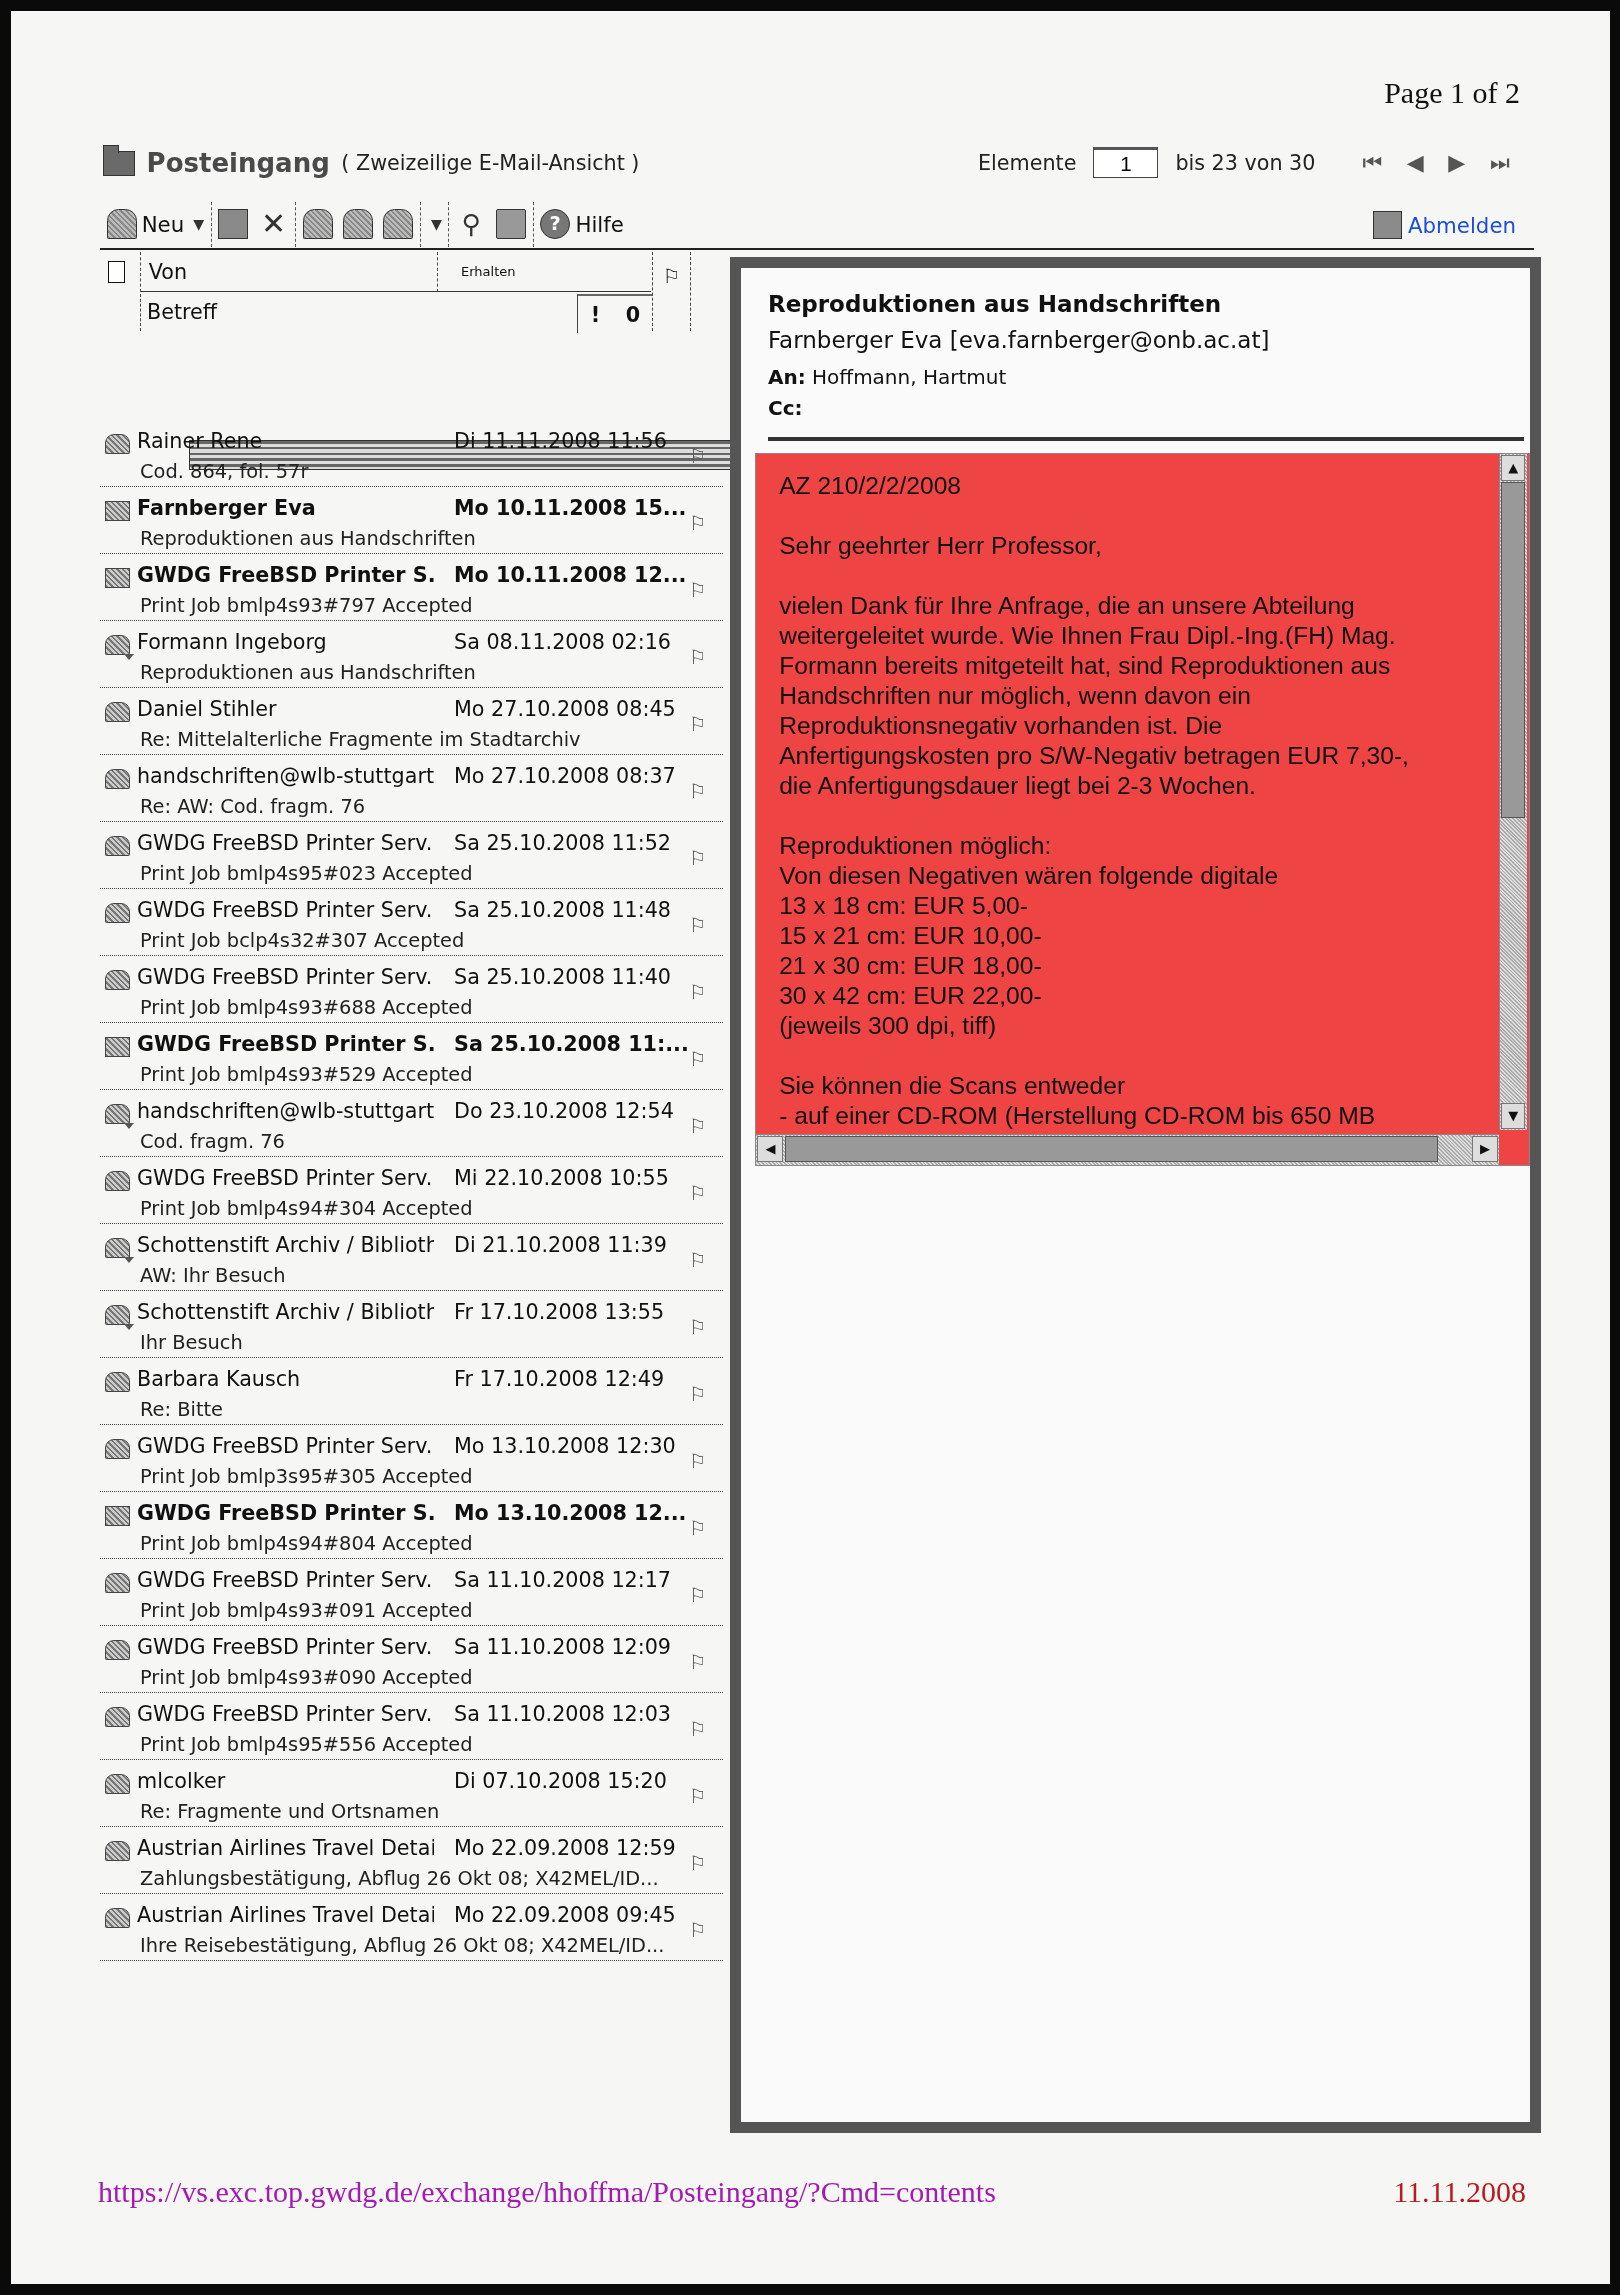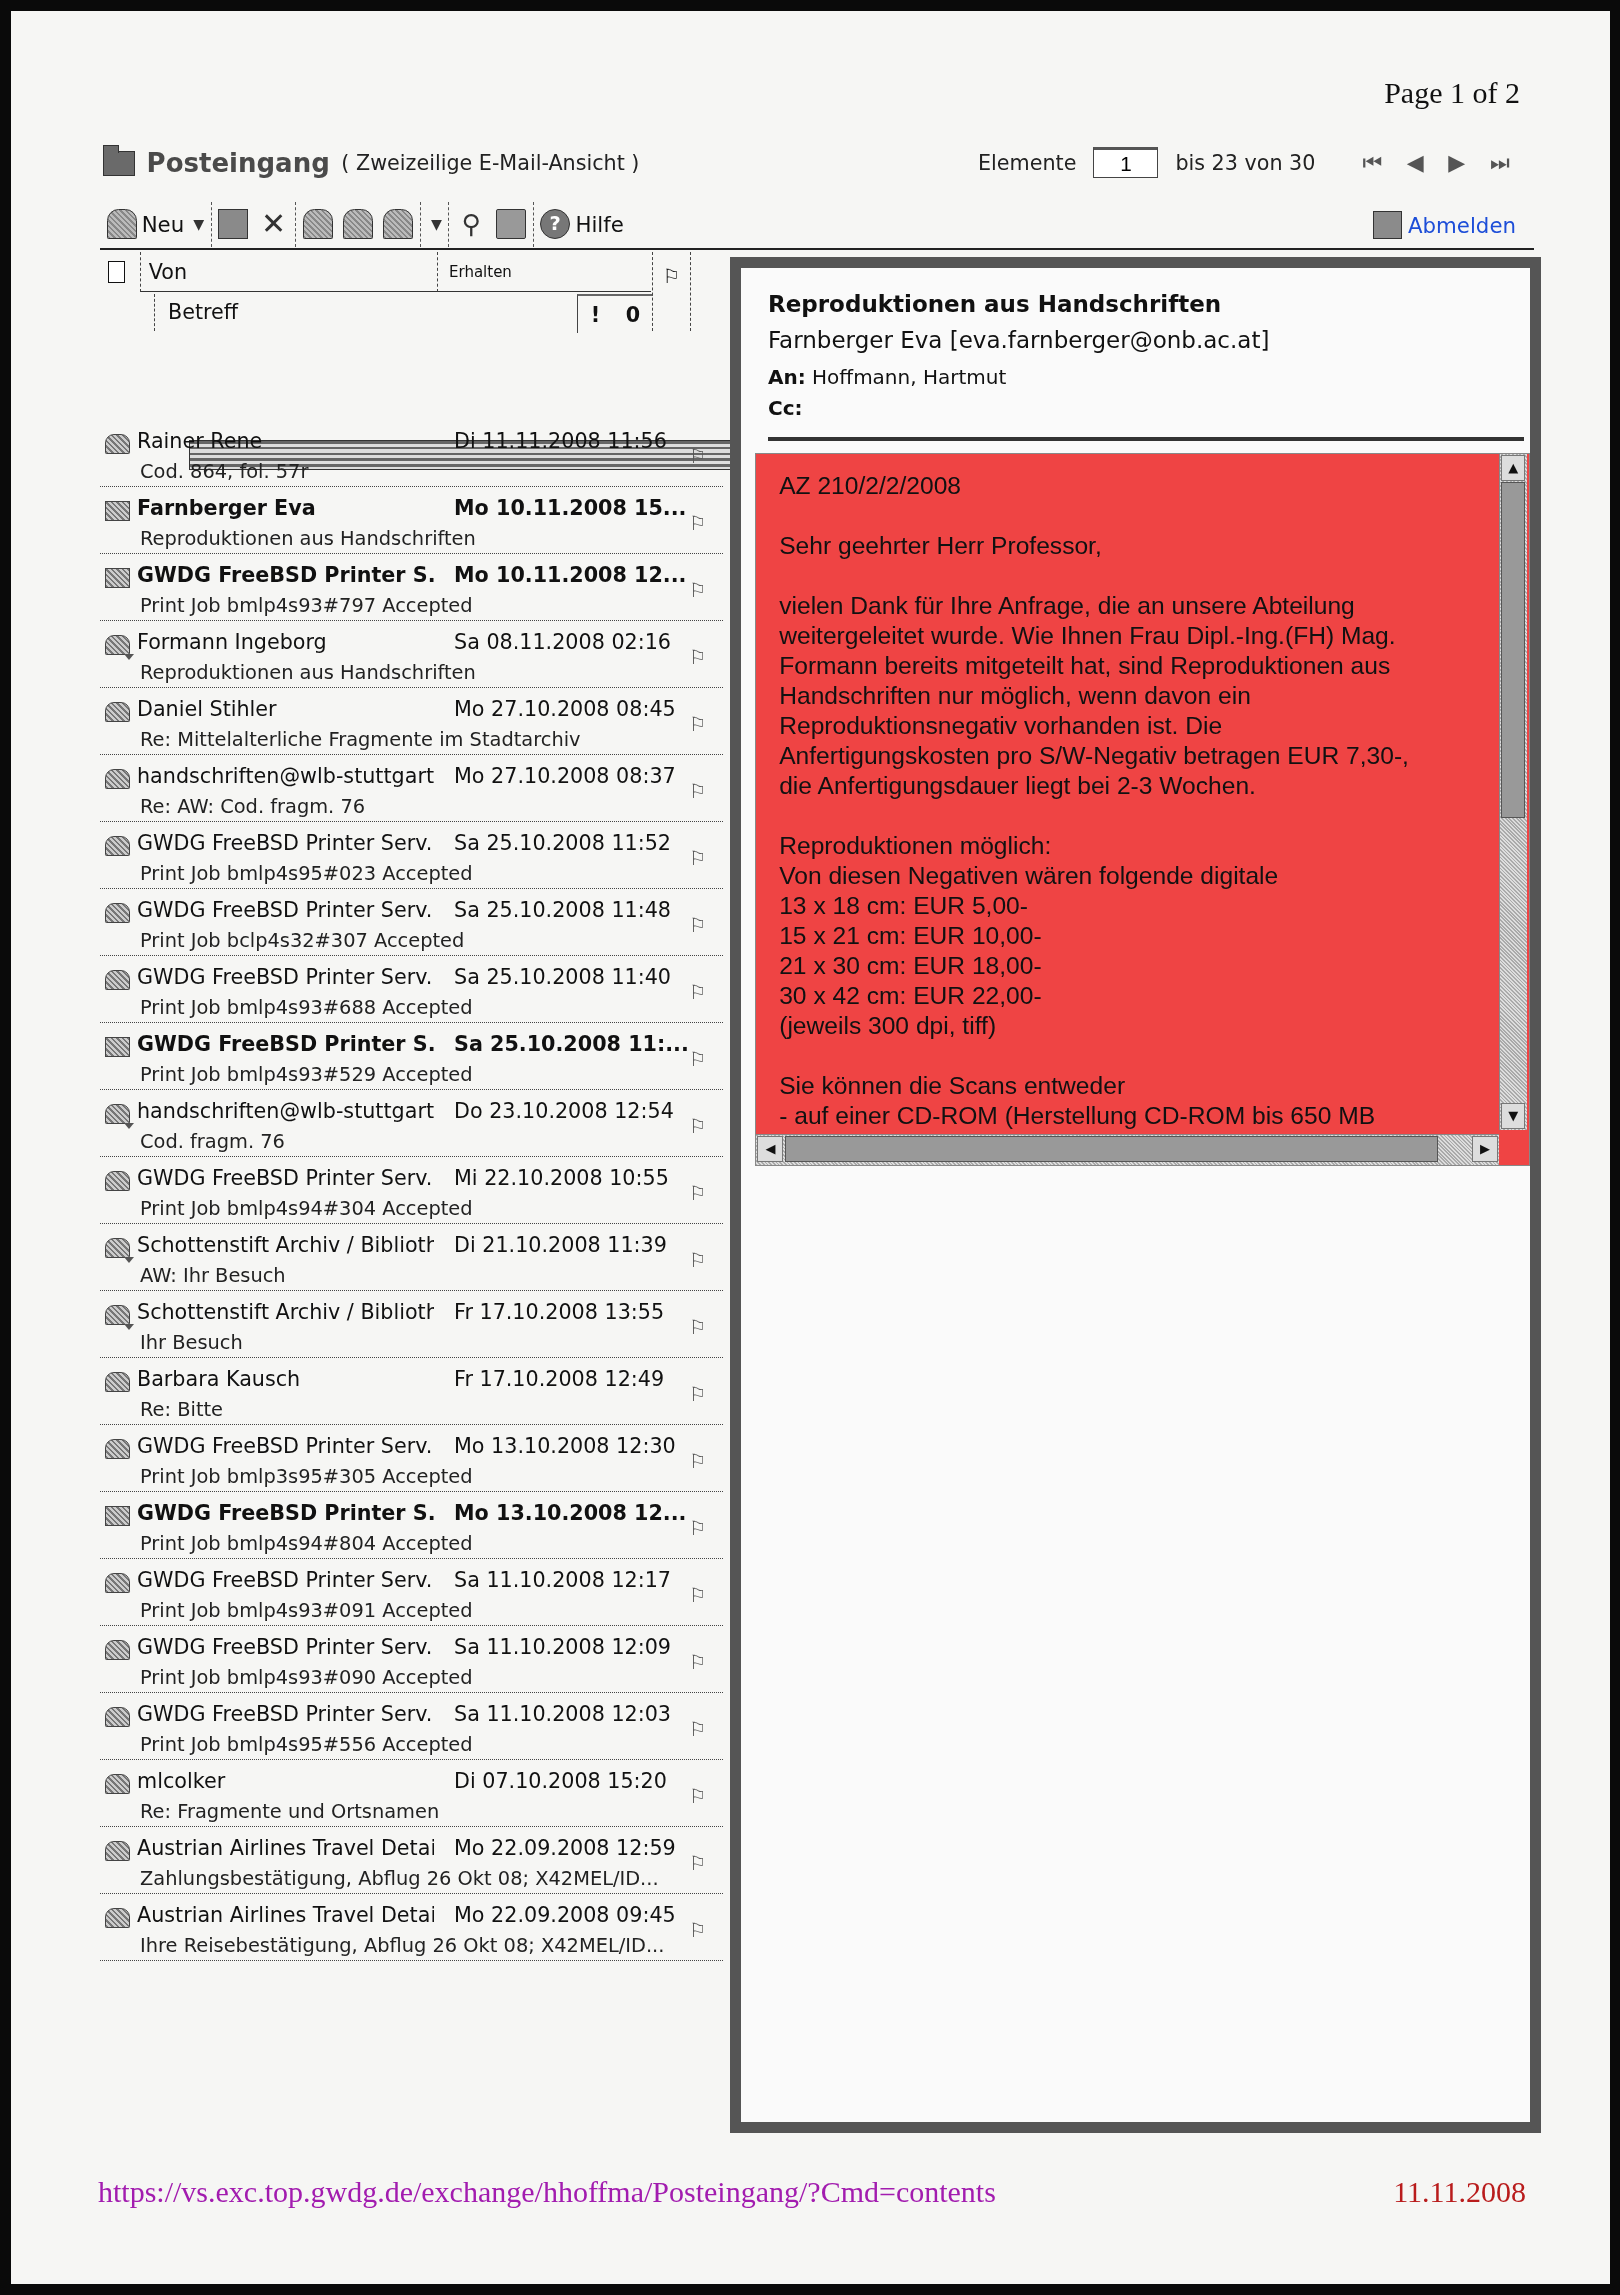--- a/index.html
+++ b/index.html
@@ -51,22 +51,22 @@
   .ico.book { background:#999; border-radius:1.9px; }
   .caret { font-size:14.2px; color:#333; margin-left:3.9px; }
   .logout { position:absolute; right:94px; top:200px; display:flex; align-items:center; gap:6.5px; font-size:21.3px; cursor:pointer; color:#1d4ed8; }
   .logout .ico { background:#8b8b8b; width:28.4px; height:28.4px; }
 
   
   .list { position:absolute; left:89px; top:240px; width:623px; }
   .list-head { position:relative; height:84px; }
   .lh-newicon { position:absolute; left:7.8px; top:10.3px; width:17px; height:22px; border:1.9px solid #111; box-sizing:border-box; background:#fff; }
   .lh-from { position:absolute; left:40px; top:1.3px; width:297px; height:40px; border-left:1.3px dashed #444; border-bottom:1.9px solid #333; font-size:20.7px; line-height:40px; padding-left:7.8px; box-sizing:border-box; }
-  .lh-received { position:absolute; left:337px; top:1.3px; width:214px; height:40px; border-left:1.3px dashed #444; border-bottom:1.9px solid #333; font-size:15px; line-height:40px; padding-left:11px; box-sizing:border-box; }
-  .lh-subject { position:absolute; left:54px; top:43px; width:437px; height:37px; border-left:1.3px dashed #444; font-size:20.7px; line-height:37px; padding-left:13px; box-sizing:border-box; }
+  .lh-received { position:absolute; left:337px; top:1.3px; width:214px; height:40px; border-left:1.3px dashed #444; border-bottom:1.9px solid #333; font-size:13px; line-height:40px; padding-left:23px; box-sizing:border-box; }
+  .lh-subject { position:absolute; left:40px; top:43px; width:437px; height:37px; border-left:1.3px dashed #444; font-size:20.7px; line-height:37px; padding-left:6px; box-sizing:border-box; }
   .lh-imp { position:absolute; left:477px; top:43px; width:75px; height:37px; border-left:1.9px solid #444; border-top:2.6px solid #666; display:flex; justify-content:space-around; align-items:center; font-weight:bold; font-size:20.7px; }
   .lh-flag { position:absolute; left:552px; top:1.3px; width:39px; height:79px; border-left:1.3px dashed #444; border-right:1.3px dashed #444; font-size:19.4px; text-align:center; padding-top:13px; box-sizing:border-box; }
 
   .rows { position:absolute; left:0; top:169px; width:623px; }
   .row { position:relative; height:67px; border-bottom:1.9px dotted #444; box-sizing:border-box; cursor:pointer; }
   .row-icon { position:absolute; left:5.2px; top:14.2px; width:24.6px; height:19.4px; background:repeating-linear-gradient(45deg,#777 0 1.9px,#ccc 1.9px 3.9px); border:1.3px solid #444; box-sizing:border-box; }
   .row-icon.read { border-radius:9px 9px 1.3px 1.3px; }
   .row-icon.replied::after { content:""; position:absolute; right:-5.2px; bottom:-6.5px; border-left:5.2px solid transparent; border-right:5.2px solid transparent; border-top:6.5px solid #555; }
   .row-from { position:absolute; left:37px; top:9px; width:297px; font-size:20.7px; white-space:nowrap; overflow:hidden; color:#111; }
   .row-date { position:absolute; left:354px; top:9px; width:239px; font-size:20.7px; white-space:nowrap; color:#111; }

